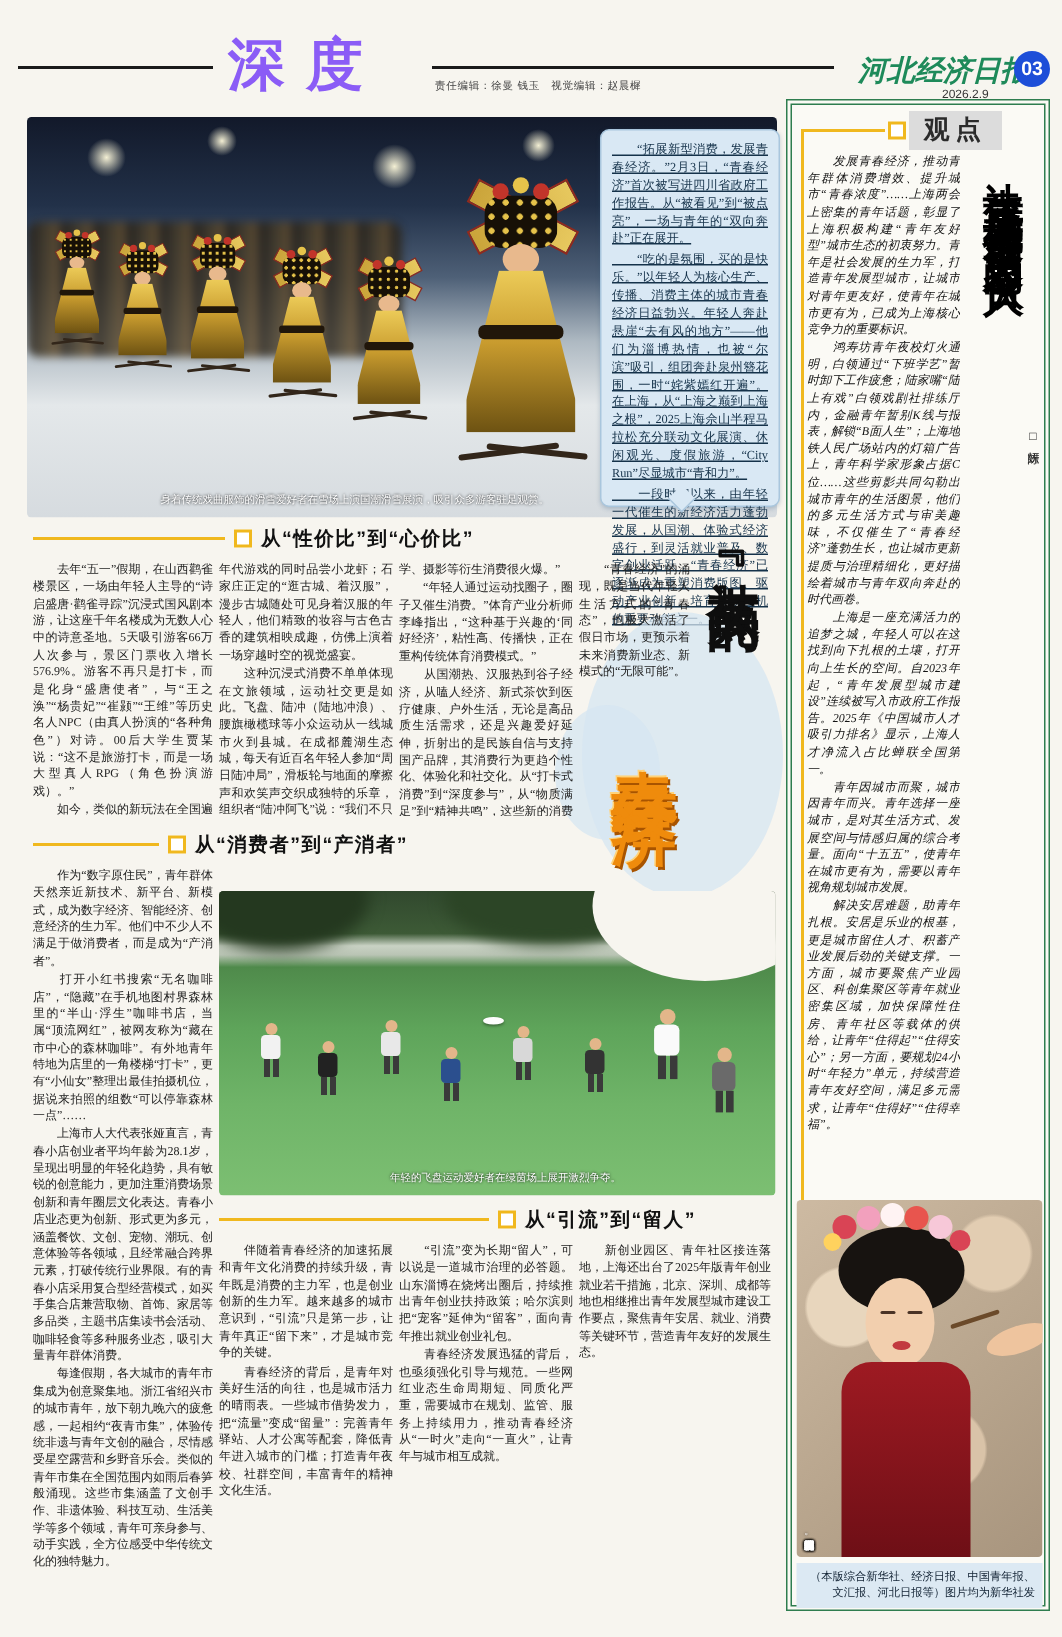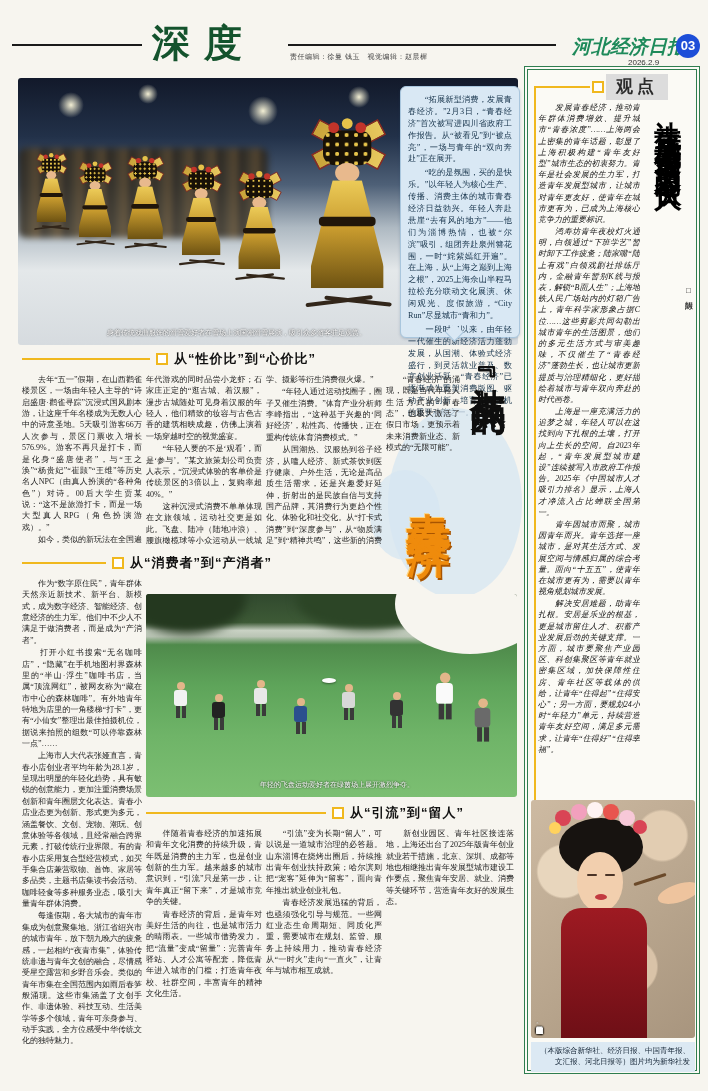--- a/index.html
+++ b/index.html
@@ -1,34 +1,34 @@
 <!DOCTYPE html>
 <html><head>
 <meta charset="utf-8">
 <style>
   html,body{margin:0;padding:0;}
   body{width:708px;height:1091px;position:relative;background:#f7f5ef;font-family:"Liberation Serif","DejaVu Serif",serif;color:#1c1c1c;overflow:hidden;}
   .abs{position:absolute;}
   
   .rule{background:#1a1a1a;height:2px;}
-  .shendu{font-size:38px;font-weight:bold;color:#14532d;letter-spacing:14px;font-family:"DejaVu Serif",serif;}
+  .shendu{font-size:38px;font-weight:bold;color:#8b5cf6;letter-spacing:14px;font-family:"DejaVu Serif",serif;}
   .credits{font-size:7px;color:#444;font-family:"Liberation Sans",sans-serif;letter-spacing:.5px;}
   .masthead{font-size:19px;font-weight:bold;font-style:italic;color:#1e8a5a;font-family:"DejaVu Serif",serif;}
   .pagebadge{width:24px;height:24px;border-radius:50%;background:#1d4ed8;color:#fff;font:bold 13px/24px "Liberation Sans",sans-serif;text-align:center;}
   .dateline{font-size:8px;color:#333;font-family:"Liberation Sans",sans-serif;}
   
   .sech{display:flex;align-items:center;gap:6px;}
   .sech .line{height:2px;background:#f0b81e;}
   .sech .sq{width:8px;height:8px;border:2px solid #f0b81e;background:#fff;flex:none;}
   .sech .lbl{font:bold 13px "Liberation Sans",sans-serif;color:#111;letter-spacing:1px;white-space:nowrap;}
   
   .col{font-size:8px;line-height:1.42;text-align:justify;overflow:hidden;color:#222;}
   .para{margin:0 0 1px 0;}
   
-  .quote{background:#d9e8f4;border:1px solid #a9c6dd;border-radius:6px;padding:7px 7px;font-size:8.2px;line-height:1.45;text-align:justify;color:#15324a;box-shadow:0 1px 3px rgba(40,80,120,.25);}
+  .quote{background:#d9e8f4;border:1px solid #a9c6dd;border-radius:6px;padding:7px 7px;font-size:8.2px;line-height:1.45;text-align:justify;color:#15324a;box-shadow:0 1px 3px rgba(40,80,120,.25);text-decoration:underline;}
   .quote .para{margin:0 0 2px 0;}
   .qtail{width:12px;height:12px;background:#d9e8f4;border-right:1px solid #a9c6dd;border-bottom:1px solid #a9c6dd;transform:rotate(45deg);}
   
   .vtext{writing-mode:vertical-rl;text-orientation:upright;}
   .title-prefix{font-size:36px;font-weight:bold;color:#0e0e0e;font-family:"DejaVu Serif",serif;letter-spacing:3px;}
   .title-main{font-size:44px;font-weight:bold;color:#ef8b0c;text-shadow:1.5px 1.5px 0 #a85400, -1px -1px 0 #ffd37a;font-family:"DejaVu Serif",serif;letter-spacing:6px;}
   .cloud{background:#d5e5f2;border-radius:50%;opacity:.75;}
   
   .photo{overflow:hidden;border-radius:3px;text-align:right;}
   .cap{position:absolute;color:#fff;font-size:7px;line-height:1.4;text-shadow:0 0 2px #000;}
@@ -170,21 +170,20 @@
   <div class="line" style="width:128px;"></div>
   <div class="sq"></div>
   <div class="lbl">从“性价比”到“心价比”</div>
 </div>
 <div class="abs col" style="left:22px;top:374px;width:120px;height:170px;">
     <p class="para">　　去年“五一”假期，在山西鹳雀楼景区，一场由年轻人主导的“诗启盛唐·鹳雀寻踪”沉浸式国风剧本游，让这座千年名楼成为无数人心中的诗意圣地。5天吸引游客66万人次参与，景区门票收入增长576.9%。游客不再只是打卡，而是化身“盛唐使者”，与“王之涣”“杨贵妃”“崔颢”“王维”等历史名人NPC（由真人扮演的“各种角色”）对诗。00后大学生贾某说：“这不是旅游打卡，而是一场大型真人RPG（角色扮演游戏）。”</p>
     <p class="para">　　如今，类似的新玩法在全国遍地开花：杭州的“西湖实景解谜”，将诗词文化与AR技术结合，参与者通过手机解锁隐藏剧情；重庆的“8D魔幻城市探险”，吸引年轻人组团在洪崖洞、李子坝等网红地标完成光影互动任务；长沙的“文和友怀旧电玩城”，让游客在复古街机厅里体验80</p>
   </div>
 <div class="abs col" style="left:146px;top:374px;width:116px;height:170px;">
     <p class="para">年代游戏的同时品尝小龙虾；石家庄正定的“逛古城、着汉服”，漫步古城随处可见身着汉服的年轻人，他们精致的妆容与古色古香的建筑相映成趣，仿佛上演着一场穿越时空的视觉盛宴。</p>
-    <p class="para">　　“年轻人要的不是‘观看’，而是‘参与’。”某文旅策划公司负责人表示，“沉浸式体验的客单价是传统景区的3倍以上，复购率超40%。”</p>
     <p class="para">　　这种沉浸式消费不单单体现在文旅领域，运动社交更是如此。飞盘、陆冲（陆地冲浪）、腰旗橄榄球等小众运动从一线城市火到县城。在成都麓湖生态城，每天有近百名年轻人参加“周日陆冲局”，滑板轮与地面的摩擦声和欢笑声交织成独特的乐章，组织者“陆冲阿飞”说：“我们不只是卖装备，更是在交朋友、组建社群，很多边际消费、教</p>
   </div>
 <div class="abs col" style="left:266px;top:374px;width:116px;height:170px;">
     <p class="para">学、摄影等衍生消费很火爆。”</p>
     <p class="para">　　“年轻人通过运动找圈子，圈子又催生消费。”体育产业分析师李峰指出，“这种基于兴趣的‘同好经济’，粘性高、传播快，正在重构传统体育消费模式。”</p>
     <p class="para">　　从国潮热、汉服热到谷子经济，从嗑人经济、新式茶饮到医疗健康、户外生活，无论是高品质生活需求，还是兴趣爱好延伸，折射出的是民族自信与支持国产品牌，其消费行为更趋个性化、体验化和社交化。从“打卡式消费”到“深度参与”，从“物质满足”到“精神共鸣”，这些新的消费趋势无不折射出青年群体对市场风向的敏锐。</p>
   </div>
 <div class="abs col" style="left:386px;top:374px;width:74px;height:100px;">
     <p class="para">　　“青春经济”的涌现，既是当代年轻人生活方式的“青春态”，也极大激活了假日市场，更预示着未来消费新业态、新模式的“无限可能”。</p>
   </div>

